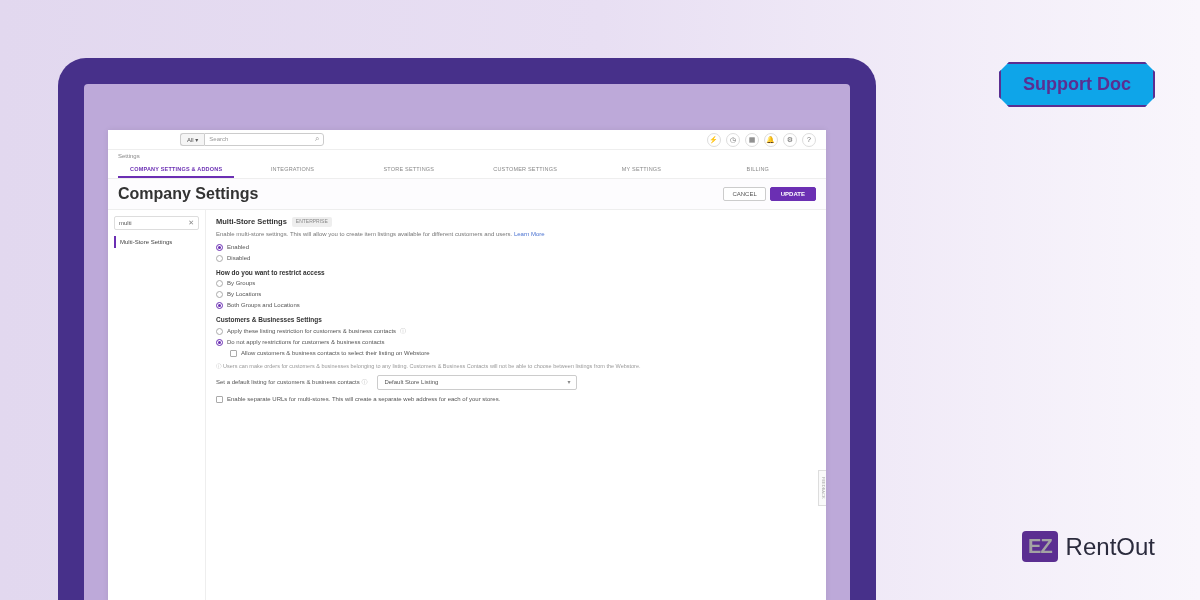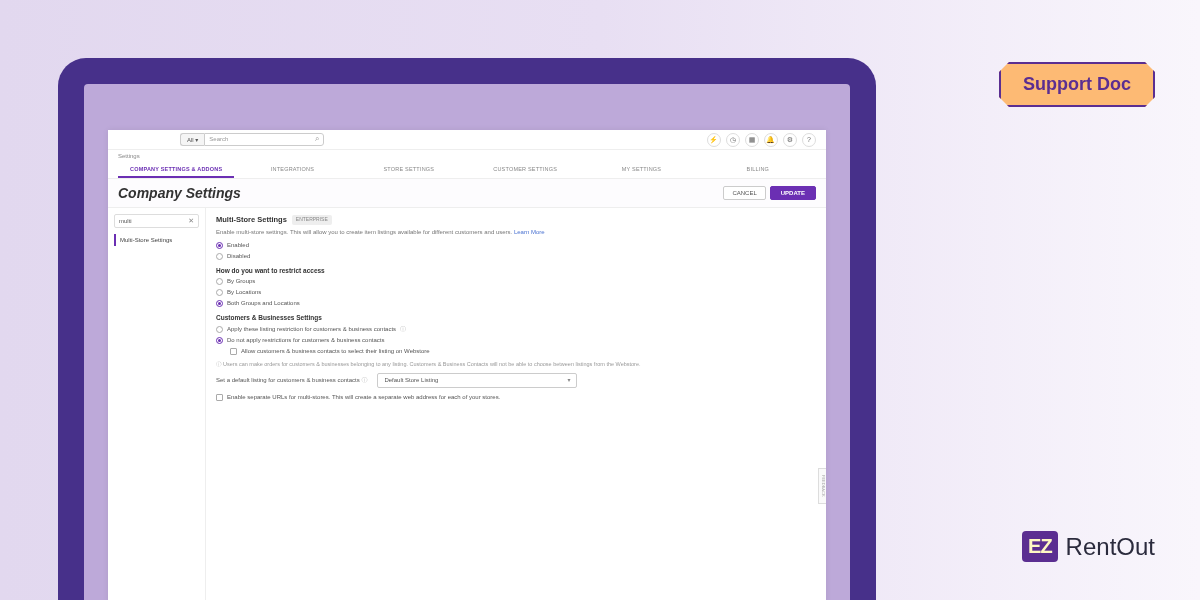--- a/index.html
+++ b/index.html
@@ -10,41 +10,41 @@
     font-family: -apple-system, BlinkMacSystemFont, "Segoe UI", Arial, sans-serif;
     position: relative;
     overflow: hidden;
   }
 
   
   .support-badge {
     position: absolute;
     top: 62px;
     right: 45px;
-    background: #fdba74;
+    background: #0ea5e9;
     border: 2px solid #5b2e91;
     padding: 10px 22px;
     font-weight: 700;
     font-size: 18px;
     color: #5b2e91;
     clip-path: polygon(10px 0, calc(100% - 10px) 0, 100% 10px, 100% calc(100% - 10px), calc(100% - 10px) 100%, 10px 100%, 0 calc(100% - 10px), 0 10px);
   }
 
   
   .brand {
     position: absolute;
     bottom: 38px;
     right: 45px;
     display: flex;
     align-items: center;
     gap: 8px;
   }
   .brand-icon {
     background: #5b2e91;
-    color: #fef9c3;
+    color: #a3a3a3;
     font-weight: 800;
     font-size: 20px;
     padding: 4px 6px;
     border-radius: 4px;
     letter-spacing: -1px;
   }
   .brand-text {
     font-size: 24px;
     font-weight: 400;
     color: #2b2b3d;
@@ -176,24 +176,23 @@
 
   
   .page-header {
     display: flex;
     align-items: center;
     padding: 6px 10px;
     border-bottom: 1px solid #eee;
     background: #fdfcfe;
   }
   .page-title {
-    font-size: 14px;
+    font-size: 16px;
     font-weight: 600;
     color: #333;
-    font-style: italic;
   }
   .page-actions {
     margin-left: auto;
     display: flex;
     gap: 4px;
   }
   .btn-cancel {
     border: 1px solid #ccc;
     background: #fff;
     padding: 3px 8px;

